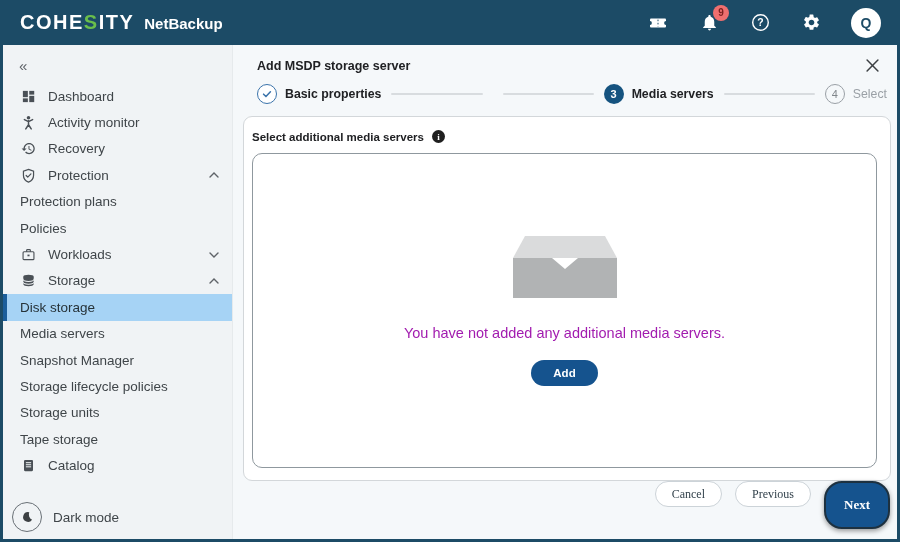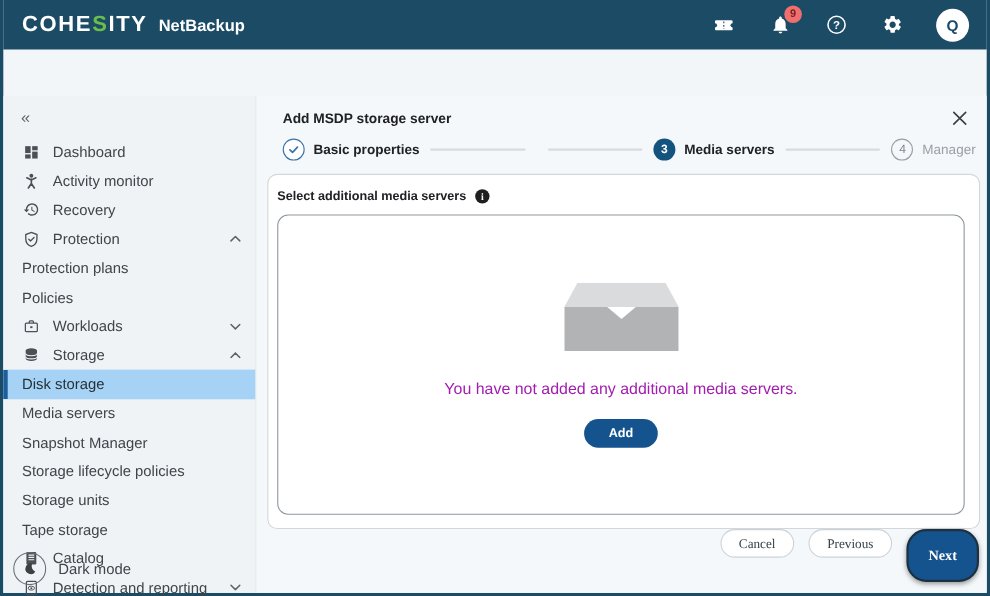--- a/index.html
+++ b/index.html
@@ -1,21 +1,21 @@
 <!DOCTYPE html>
 <html><head>
 <meta charset="utf-8">
 <style>
   * { box-sizing: border-box; margin: 0; padding: 0; }
   html,body { width: 900px; height: 542px; overflow: hidden; }
   body { font-family: "Liberation Sans", "DejaVu Sans", sans-serif; }
 
   .app { width: 900px; height: 542px; display: flex; flex-direction: column;
          border-left: 3px solid #1c4b66; border-right: 3px solid #1c4b66;
-         border-bottom: 3px solid #1c4b66; background: #f3f6f8; gap: 42px; }
+         border-bottom: 3px solid #1c4b66; background: #f3f6f8; }
 
   
   .topbar { height: 45px; flex: 0 0 45px; background: #1c4b66; display: flex;
             align-items: center; padding: 0 16px 0 17px; }
   .brand { display: flex; align-items: baseline; }
   .brand-cohesity { color: #ffffff; font-size: 20px; font-weight: 700; letter-spacing: 1.5px; }
   .brand-s { color: #6abf4b; }
   .brand-product { color: #ffffff; font-size: 15px; font-weight: 700; margin-left: 10px; }
   .topbar-actions { margin-left: auto; display: flex; align-items: center; gap: 29px; }
   .tb-icon { width: 22px; height: 22px; display: flex; align-items: center; justify-content: center;
@@ -248,35 +248,20 @@
           <svg width="15" height="15" viewBox="0 0 16 16">
             <rect x="3.2" y="2" width="9.6" height="12" rx="1.2" fill="#4a5056"></rect>
             <line x1="5.2" y1="5" x2="10.8" y2="5" stroke="#f0f3f5" stroke-width="1.1"></line>
             <line x1="5.2" y1="7.2" x2="10.8" y2="7.2" stroke="#f0f3f5" stroke-width="1.1"></line>
             <line x1="5.2" y1="9.4" x2="10.8" y2="9.4" stroke="#f0f3f5" stroke-width="1.1"></line>
           </svg>
         </span>
         <span>Catalog</span>
       </div>
 
-      <div class="nav-item">
-        <span class="nav-ic">
-          <svg width="15" height="15" viewBox="0 0 16 16">
-            <rect x="3.2" y="1.6" width="9.6" height="12.8" rx="1" fill="none" stroke="#4a5056" stroke-width="1.2"></rect>
-            <ellipse cx="8" cy="8.2" rx="3.1" ry="1.9" fill="none" stroke="#4a5056" stroke-width="0.9"></ellipse>
-            <circle cx="8" cy="8.2" r="1" fill="#4a5056"></circle>
-          </svg>
-        </span>
-        <span>Detection and reporting</span>
-        <span class="chev">
-          <svg width="10" height="6" viewBox="0 0 10 6">
-              <path d="M1 1 L5 5 L9 1" fill="none" stroke="#5f6368" stroke-width="1.4" stroke-linecap="round"></path>
-            </svg>
-        </span>
-      </div>
 
       <div class="darkmode">
         <span class="dm-circle">
           <svg width="14" height="14" viewBox="0 0 16 16">
             <path d="M10.6 2.6 A5.6 5.6 0 1 0 13.8 11.2 A6.6 6.6 0 0 1 10.6 2.6 Z" fill="#3c4043"></path>
           </svg>
         </span>
         <span class="dm-label">Dark mode</span>
       </div>
     </div>
@@ -303,21 +288,21 @@
         </div>
         <div class="step-conn"></div>
         <div class="step-conn"></div>
         <div class="step active">
           <span class="step-circle">3</span>
           <span class="step-label">Media servers</span>
         </div>
         <div class="step-conn"></div>
         <div class="step pending">
           <span class="step-circle">4</span>
-          <span class="step-label">Manager</span>
+          <span class="step-label">Select</span>
         </div>
       </div>
 
       <div class="card">
         <div class="section-title-row">
           <span class="section-title">Select additional media servers</span>
           <span class="info-icon">i</span>
         </div>
         <div class="dropzone">
           <svg width="104" height="62" viewBox="0 0 104 62">

